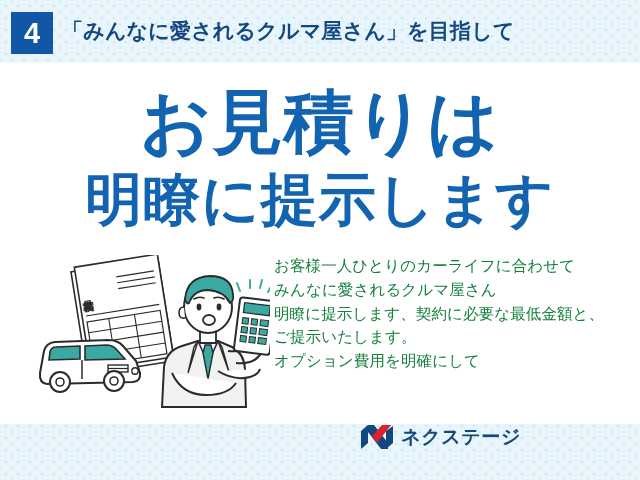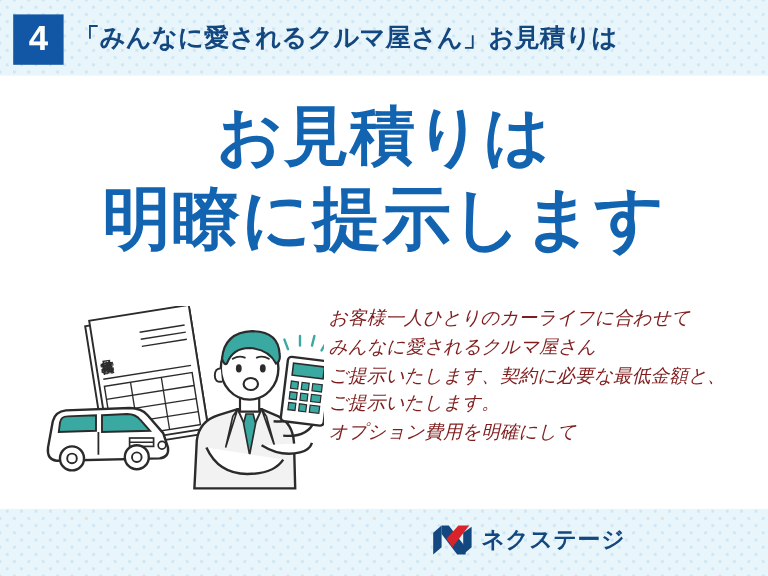--- a/index.html
+++ b/index.html
@@ -83,59 +83,58 @@
     text-align: center;
     color: #1263b0;
     font-weight: bold;
     line-height: 1.0;
   }
   .hl-line {
     display: block;
     white-space: nowrap;
   }
   #hl-1 {
-    font-size: 54px;
+    font-size: 70px;
     letter-spacing: 1px;
   }
   #hl-2 {
     font-size: 57px;
     letter-spacing: 1px;
     margin-top: 14px;
   }
 
   
   #body-copy {
     position: absolute;
     left: 274px;
     top: 191px;
     font-size: 15.5px;
-    color: #7f1d1d;
+    color: #15803d;
     line-height: 23.8px;
     letter-spacing: 0.1px;
     white-space: nowrap;
-    font-style: italic;
   }
   #body-copy .copy-line {
     display: block;
   }
 
   
   #illustration {
     position: absolute;
     left: 22px;
     top: 192px;
     width: 248px;
     height: 160px;
   }
 
   
   #footer {
     position: absolute;
     left: 0;
-    top: 424px;
+    top: 411px;
     width: 539px;
     height: 56px;
   }
   #logo {
     position: absolute;
     right: 18px;
     top: 11px;
     display: flex;
     align-items: center;
     height: 30px;
@@ -153,34 +152,34 @@
     white-space: nowrap;
   }
 </style>
 </head>
 <body>
 
 <div id="page">
 
   <div id="header">
     <div id="num-badge">4</div>
-    <div id="header-title">「みんなに愛されるクルマ屋さん」お見積りは</div>
+    <div id="header-title">「みんなに愛されるクルマ屋さん」を目指して</div>
   </div>
 
   <div id="panel">
 
     <div id="headline">
       <span class="hl-line" id="hl-1">お見積りは</span>
       <span class="hl-line" id="hl-2">明瞭に提示します</span>
     </div>
 
     <div id="body-copy">
       <span class="copy-line">お客様一人ひとりのカーライフに合わせて</span>
       <span class="copy-line">みんなに愛されるクルマ屋さん</span>
-      <span class="copy-line">ご提示いたします、契約に必要な最低金額と、</span>
+      <span class="copy-line">明瞭に提示します、契約に必要な最低金額と、</span>
       <span class="copy-line">ご提示いたします。</span>
       <span class="copy-line">オプション費用を明確にして</span>
     </div>
 
     <div id="illustration">
       <svg width="248" height="160" viewBox="0 0 248 160" xmlns="http://www.w3.org/2000/svg">
 
         <g transform="rotate(-9 96 58)">
           <rect x="56" y="10" width="88" height="104" fill="#ffffff" stroke="#2b2b2b" stroke-width="1.6"></rect>
           <rect x="60" y="6" width="84" height="104" fill="#ffffff" stroke="#2b2b2b" stroke-width="1.6"></rect>

